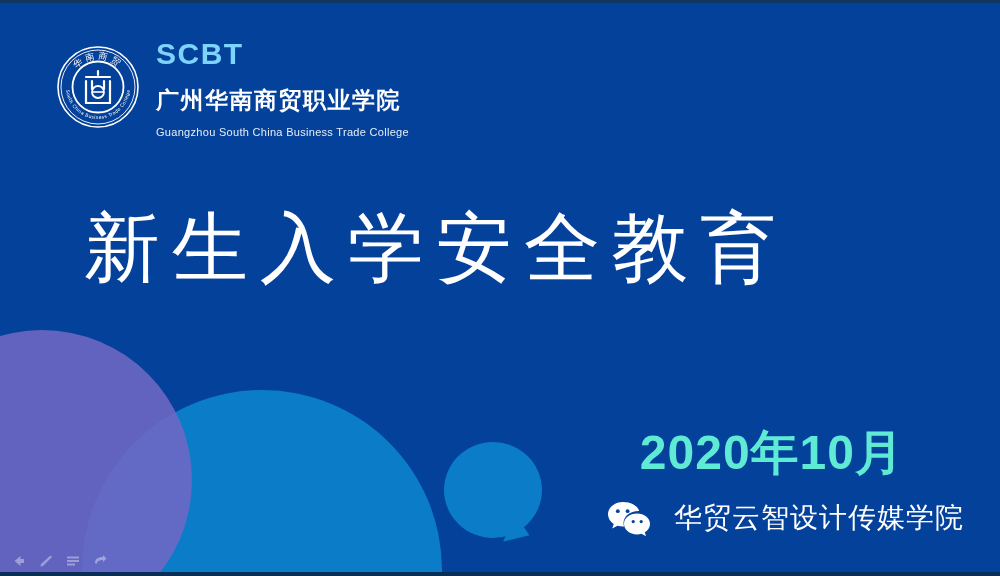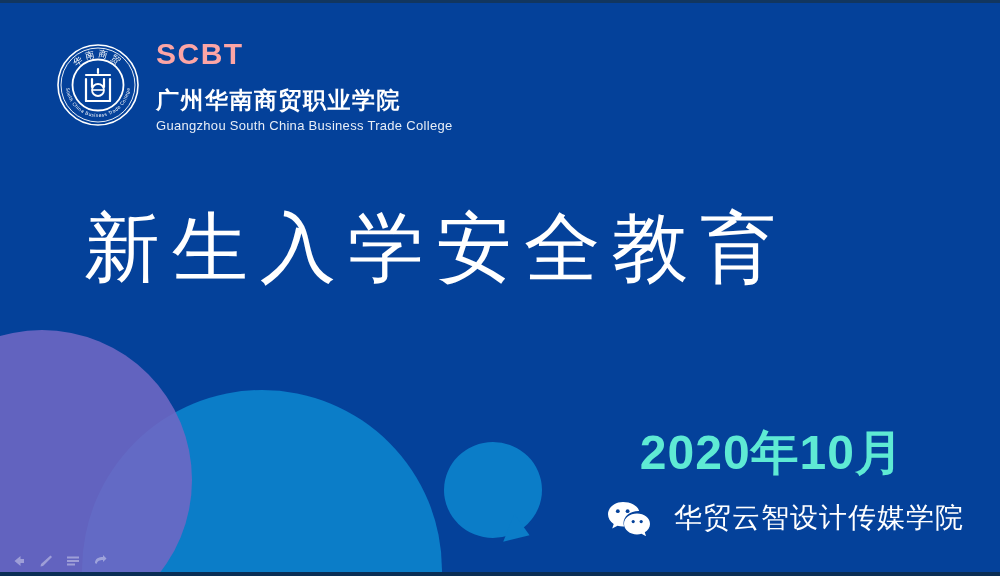--- a/index.html
+++ b/index.html
@@ -94,40 +94,40 @@
     height: 84px;
     flex: 0 0 84px;
   }
   .logo-text {
     display: flex;
     flex-direction: column;
     justify-content: center;
     padding-top: 2px;
   }
   .logo-abbr {
-    color: #fca5a5;
+    color: #7dd3fc;
     font-size: 30px;
     font-weight: bold;
     letter-spacing: 1.5px;
     line-height: 1.08;
   }
   .logo-cn {
     color: #ffffff;
     font-size: 23px;
     font-weight: bold;
     letter-spacing: 1.5px;
     line-height: 1.18;
     margin-top: 17px;
   }
   .logo-en {
     color: #e8eef7;
-    font-size: 13px;
+    font-size: 11px;
     letter-spacing: 0.3px;
     line-height: 1.2;
-    margin-top: 3px;
+    margin-top: 11px;
   }
 
   
   .title {
     position: absolute;
     left: 0;
     top: 205px;
     width: 860px;
     text-align: center;
     color: #ffffff;

